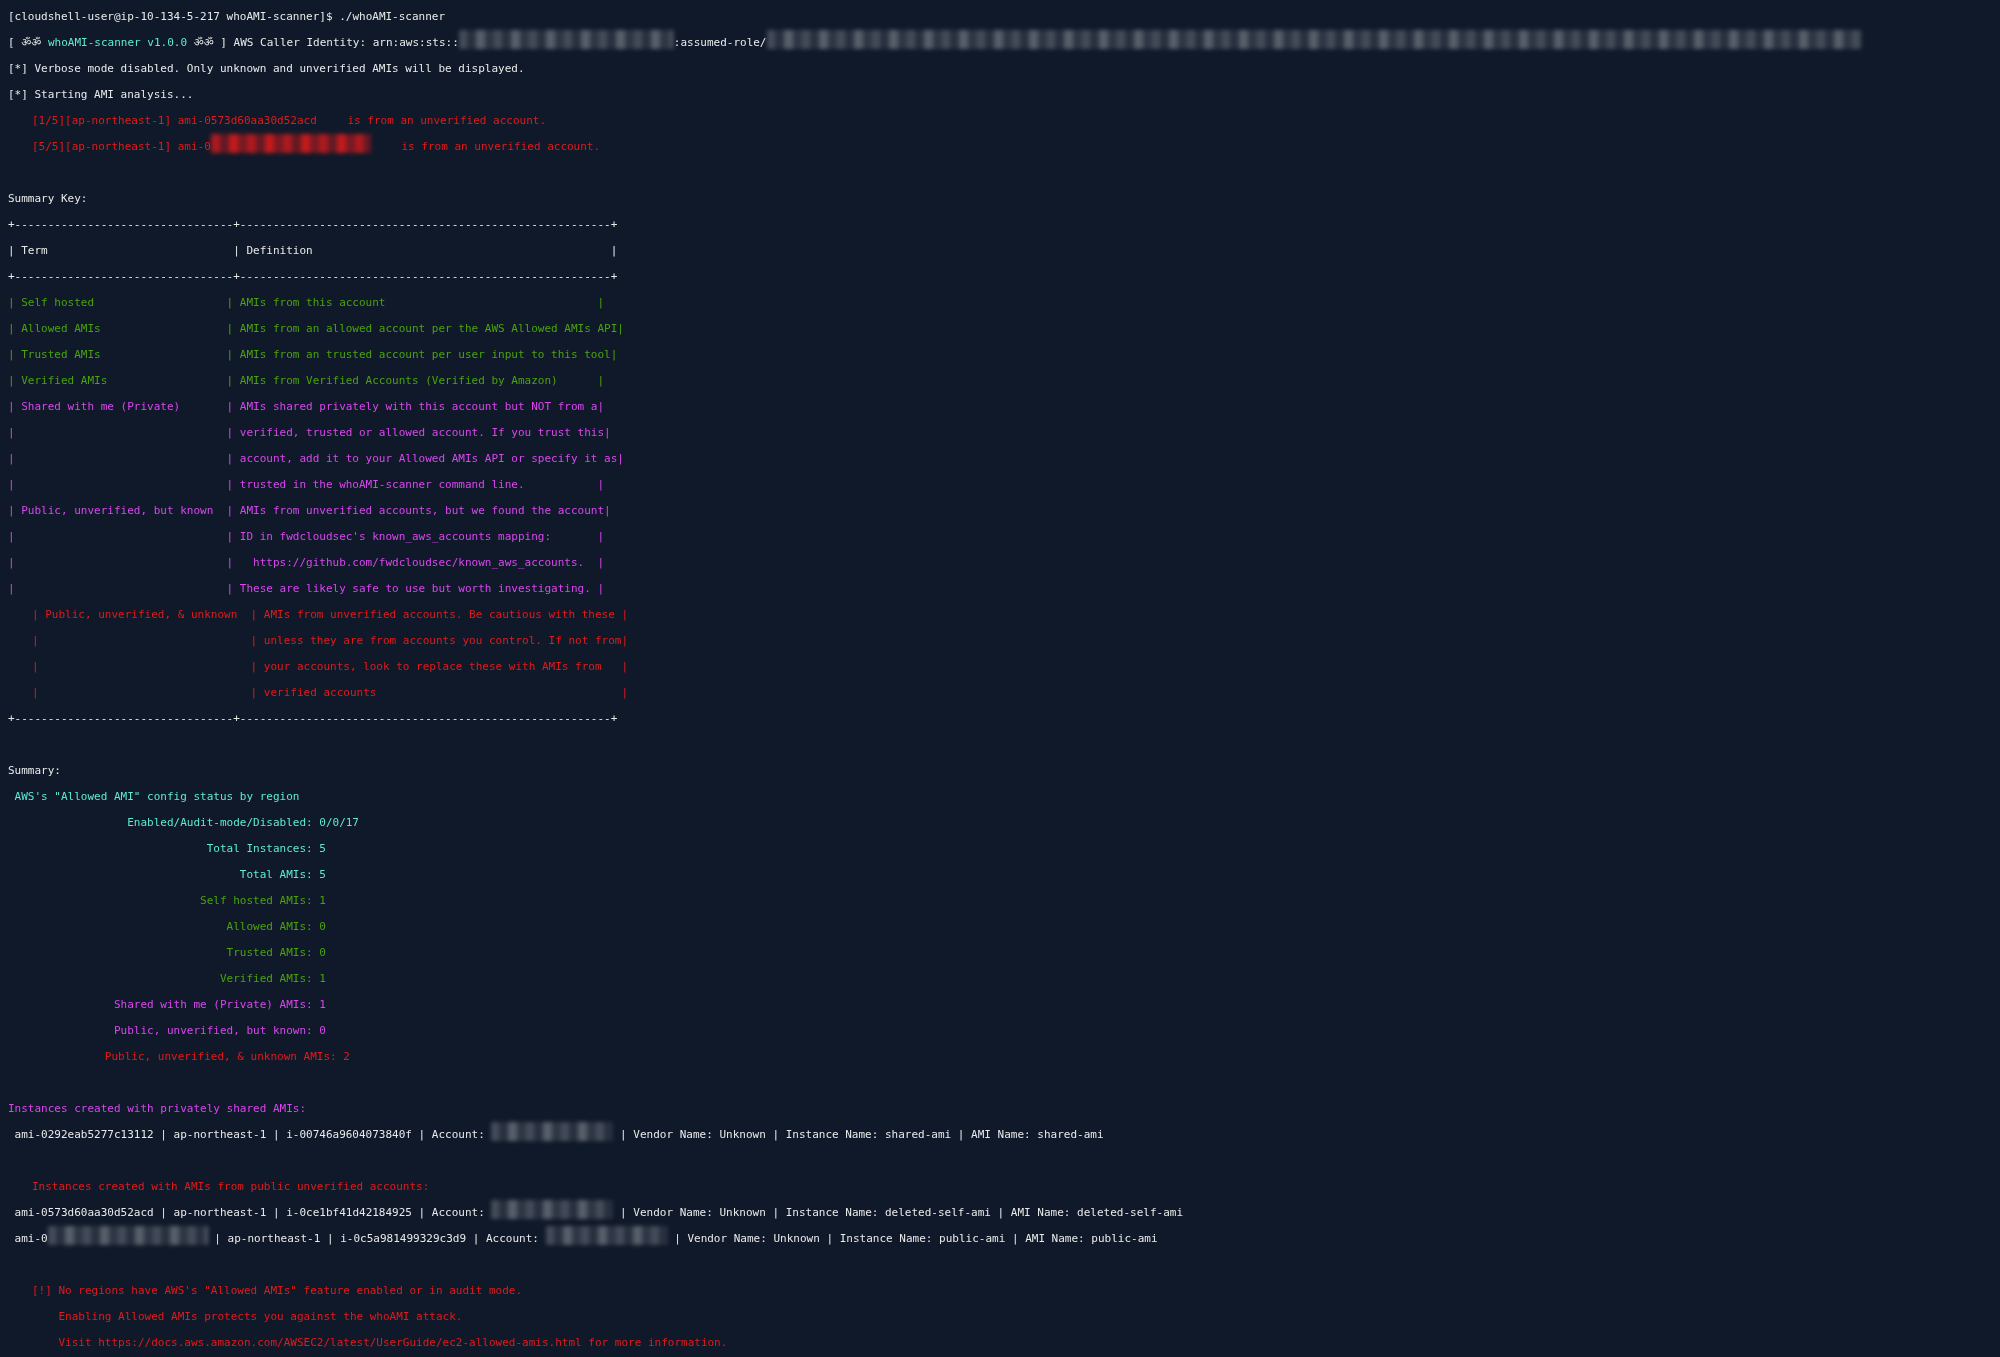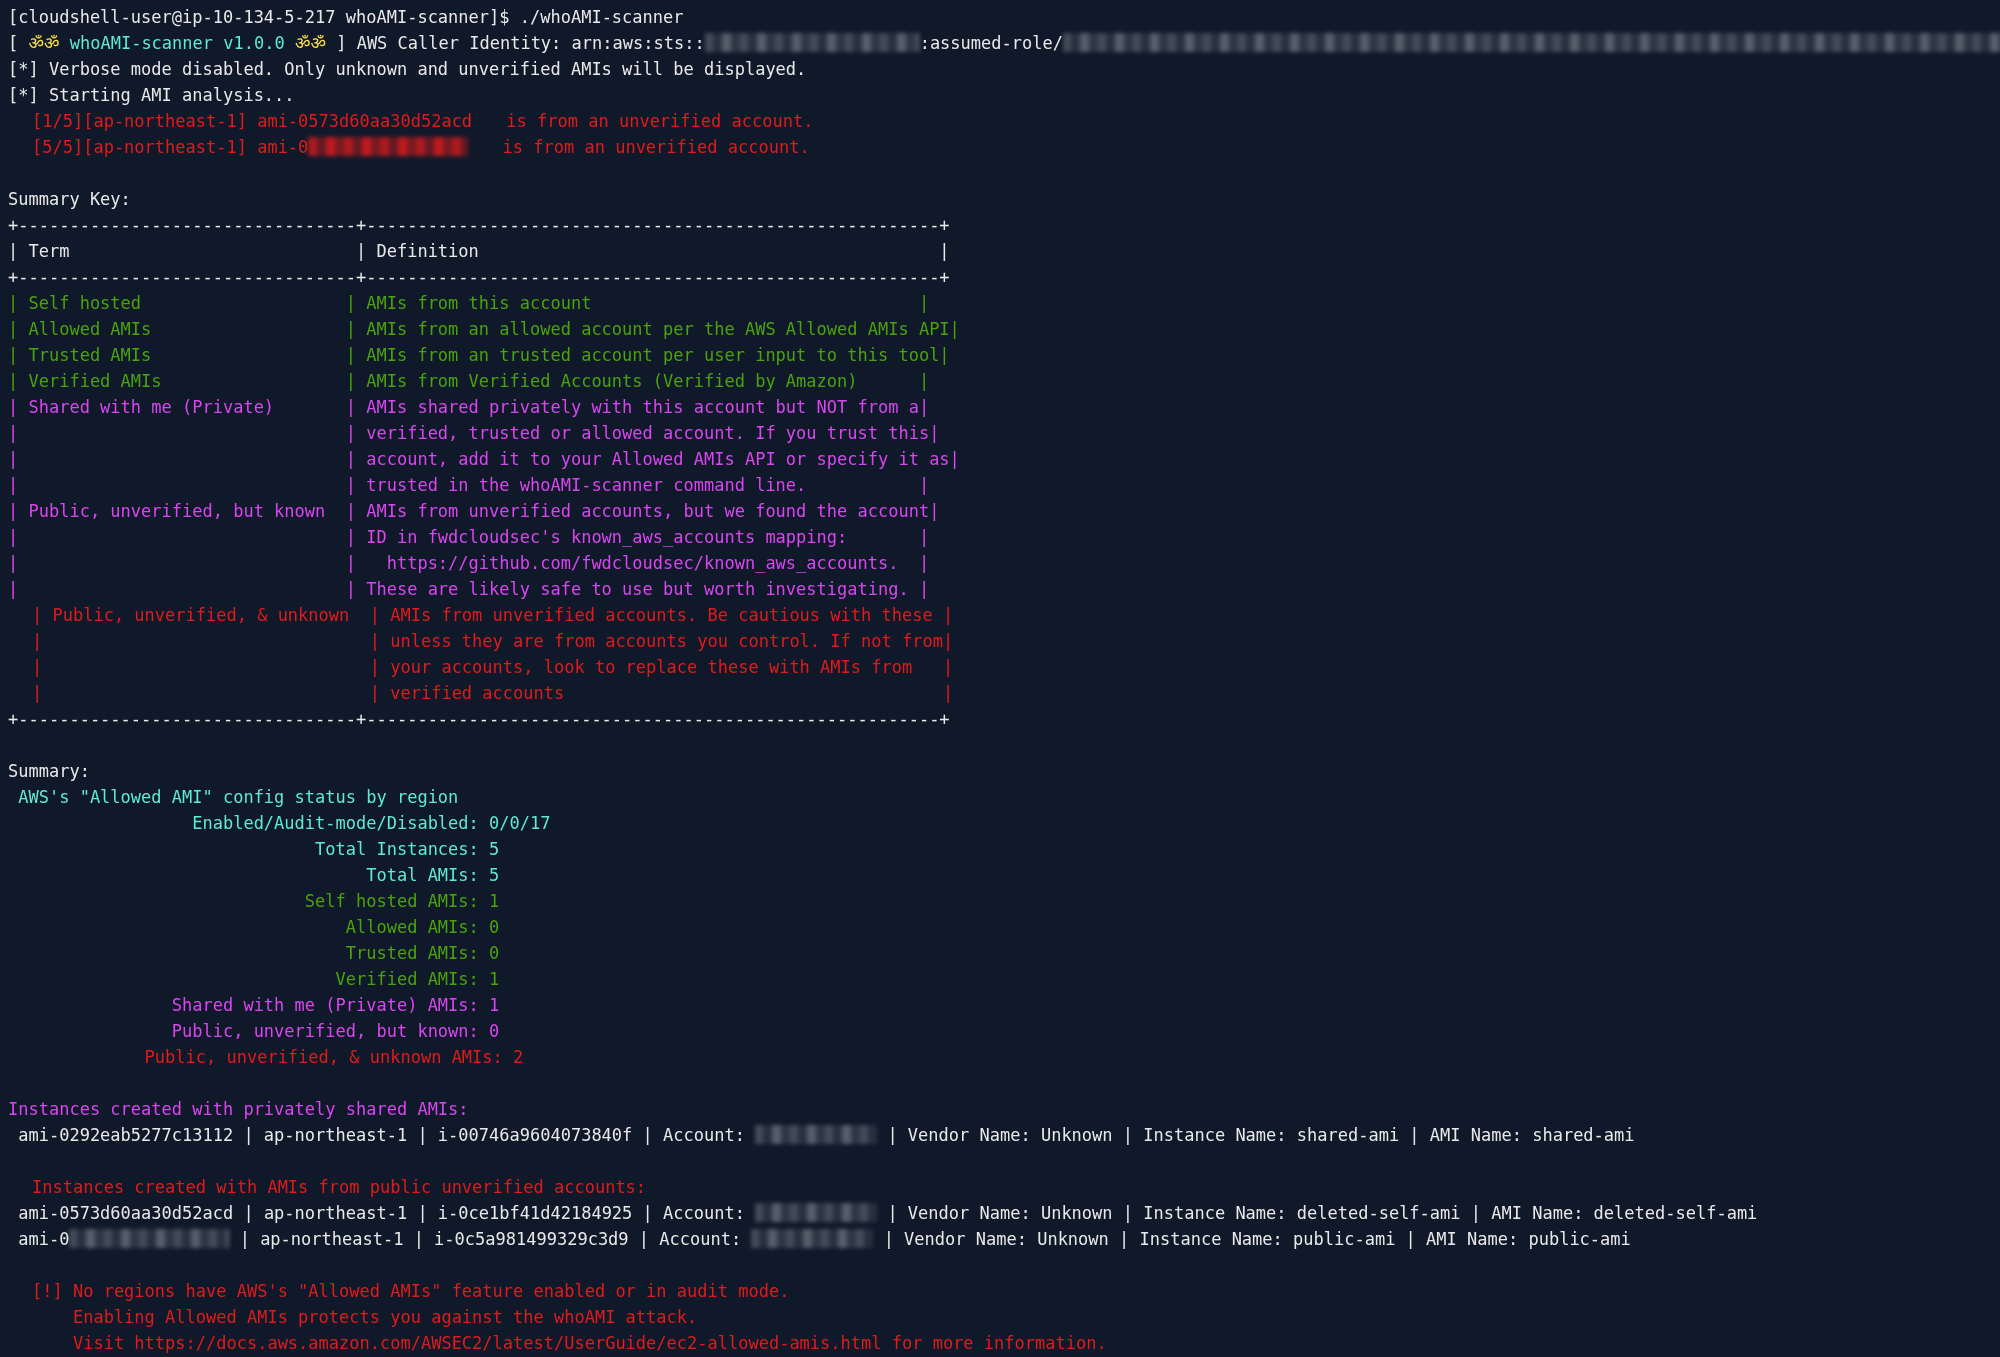--- a/index.html
+++ b/index.html
@@ -12,21 +12,21 @@
     height: 1357px;
     overflow: hidden;
     font-family: "DejaVu Sans Mono", "Liberation Mono", monospace;
   }
   .terminal {
     width: 2000px;
     height: 1357px;
     background: #10192a;
     padding: 4px 0 0 8px;
     box-sizing: border-box;
-    font-size: 17px;
+    font-size: 11px;
     line-height: 26.0px;
     letter-spacing: 0px;
     white-space: pre;
     color: #e8e8e8;
   }
   .line {
     white-space: pre;
     height: 26.0px;
     display: block;
   }
@@ -61,18 +61,18 @@
         rgba(255,255,255,0.13) 26px, rgba(255,255,255,0.13) 35px);
   }
   .redact.red {
     background:
       repeating-linear-gradient(90deg,
         rgba(224,27,27,0.75) 0px, rgba(224,27,27,0.75) 9px,
         rgba(224,27,27,0.40) 9px, rgba(224,27,27,0.40) 18px,
         rgba(224,27,27,0.85) 18px, rgba(224,27,27,0.85) 27px,
         rgba(224,27,27,0.50) 27px, rgba(224,27,27,0.50) 36px);
   }
-  .eyes { color: #fde047; }
+  .eyes { color: #e5e5e5; }
 </style>
 </head>
 <body>
 
 <div class="terminal" id="term"><span class="line"><span class="c-white">[cloudshell-user@ip-10-134-5-217 whoAMI-scanner]$ </span><span class="c-white">./whoAMI-scanner</span></span><span class="line"><span class="c-white">[ </span><span class="eyes">ॐॐ</span><span class="c-cyan"> whoAMI-scanner v1.0.0 </span><span class="eyes">ॐॐ</span><span class="c-white"> ] </span><span class="c-white">AWS Caller Identity: arn:aws:sts::</span><span class="redact dark" style="width:215px"></span><span class="c-white">:assumed-role/</span><span class="redact dark" style="width:1095px"></span></span><span class="line"><span class="c-white">[*] Verbose mode disabled. Only unknown and unverified AMIs will be displayed.</span></span><span class="line"><span class="c-white">[*] Starting AMI analysis...</span></span><span class="line"><span class="c-red">[1/5][ap-northeast-1] ami-0573d60aa30d52acd</span><span class="c-red"> is from an unverified account.</span></span><span class="line"><span class="c-red">[5/5][ap-northeast-1] ami-0</span><span class="redact red" style="width:160px"></span><span class="c-red"> is from an unverified account.</span></span><span class="blank"></span><span class="line"><span class="c-white">Summary Key:</span></span><span class="line"><span class="c-white">+---------------------------------+--------------------------------------------------------+</span></span><span class="line"><span class="c-white">| Term                            | Definition                                             |</span></span><span class="line"><span class="c-white">+---------------------------------+--------------------------------------------------------+</span></span><span class="line"><span class="c-green">| Self hosted                    | AMIs from this account                                |</span></span><span class="line"><span class="c-green">| Allowed AMIs                   | AMIs from an allowed account per the AWS Allowed AMIs API|</span></span><span class="line"><span class="c-green">| Trusted AMIs                   | AMIs from an trusted account per user input to this tool|</span></span><span class="line"><span class="c-green">| Verified AMIs                  | AMIs from Verified Accounts (Verified by Amazon)      |</span></span><span class="line"><span class="c-yellow">| Shared with me (Private)       | AMIs shared privately with this account but NOT from a|</span></span><span class="line"><span class="c-yellow">|                                | verified, trusted or allowed account. If you trust this|</span></span><span class="line"><span class="c-yellow">|                                | account, add it to your Allowed AMIs API or specify it as|</span></span><span class="line"><span class="c-yellow">|                                | trusted in the whoAMI-scanner command line.           |</span></span><span class="line"><span class="c-yellow">| Public, unverified, but known  | AMIs from unverified accounts, but we found the account|</span></span><span class="line"><span class="c-yellow">|                                | ID in fwdcloudsec's known_aws_accounts mapping:       |</span></span><span class="line"><span class="c-yellow">|                                |   https://github.com/fwdcloudsec/known_aws_accounts.  |</span></span><span class="line"><span class="c-yellow">|                                | These are likely safe to use but worth investigating. |</span></span><span class="line"><span class="c-red">| Public, unverified, &amp; unknown  | AMIs from unverified accounts. Be cautious with these |</span></span><span class="line"><span class="c-red">|                                | unless they are from accounts you control. If not from|</span></span><span class="line"><span class="c-red">|                                | your accounts, look to replace these with AMIs from   |</span></span><span class="line"><span class="c-red">|                                | verified accounts                                     |</span></span><span class="line"><span class="c-white">+---------------------------------+--------------------------------------------------------+</span></span><span class="blank"></span><span class="line"><span class="c-white">Summary:</span></span><span class="line"><span class="c-cyan"> AWS's "Allowed AMI" config status by region</span></span><span class="line"><span class="c-cyan">                  Enabled/Audit-mode/Disabled: 0/0/17</span></span><span class="line"><span class="c-cyan">                              Total Instances: 5</span></span><span class="line"><span class="c-cyan">                                   Total AMIs: 5</span></span><span class="line"><span class="c-green">                             Self hosted AMIs: 1</span></span><span class="line"><span class="c-green">                                 Allowed AMIs: 0</span></span><span class="line"><span class="c-green">                                 Trusted AMIs: 0</span></span><span class="line"><span class="c-green">                                Verified AMIs: 1</span></span><span class="line"><span class="c-yellow">                Shared with me (Private) AMIs: 1</span></span><span class="line"><span class="c-yellow">                Public, unverified, but known: 0</span></span><span class="line"><span class="c-red">           Public, unverified, &amp; unknown AMIs: 2</span></span><span class="blank"></span><span class="line"><span class="c-yellow">Instances created with privately shared AMIs:</span></span><span class="line"><span class="c-white"> ami-0292eab5277c13112 | ap-northeast-1 | i-00746a9604073840f | Account: </span><span class="redact dark" style="width:122px"></span><span class="c-white"> | Vendor Name: Unknown | Instance Name: shared-ami | AMI Name: shared-ami</span></span><span class="blank"></span><span class="line"><span class="c-red">Instances created with AMIs from public unverified accounts:</span></span><span class="line"><span class="c-white"> ami-0573d60aa30d52acd</span><span class="c-white"> | ap-northeast-1 | i-0ce1bf41d42184925 | Account: </span><span class="redact dark" style="width:122px"></span><span class="c-white"> | Vendor Name: Unknown | Instance Name: deleted-self-ami | AMI Name: deleted-self-ami</span></span><span class="line"><span class="c-white"> ami-0</span><span class="redact dark" style="width:160px"></span><span class="c-white"> | ap-northeast-1 | i-0c5a981499329c3d9 | Account: </span><span class="redact dark" style="width:122px"></span><span class="c-white"> | Vendor Name: Unknown | Instance Name: public-ami | AMI Name: public-ami</span></span><span class="blank"></span><span class="line"><span class="c-red">[!] No regions have AWS's "Allowed AMIs" feature enabled or in audit mode.</span></span><span class="line"><span class="c-red">    Enabling Allowed AMIs protects you against the whoAMI attack.</span></span><span class="line"><span class="c-red">    Visit https://docs.aws.amazon.com/AWSEC2/latest/UserGuide/ec2-allowed-amis.html for more information.</span></span></div>
 
 </body></html>

